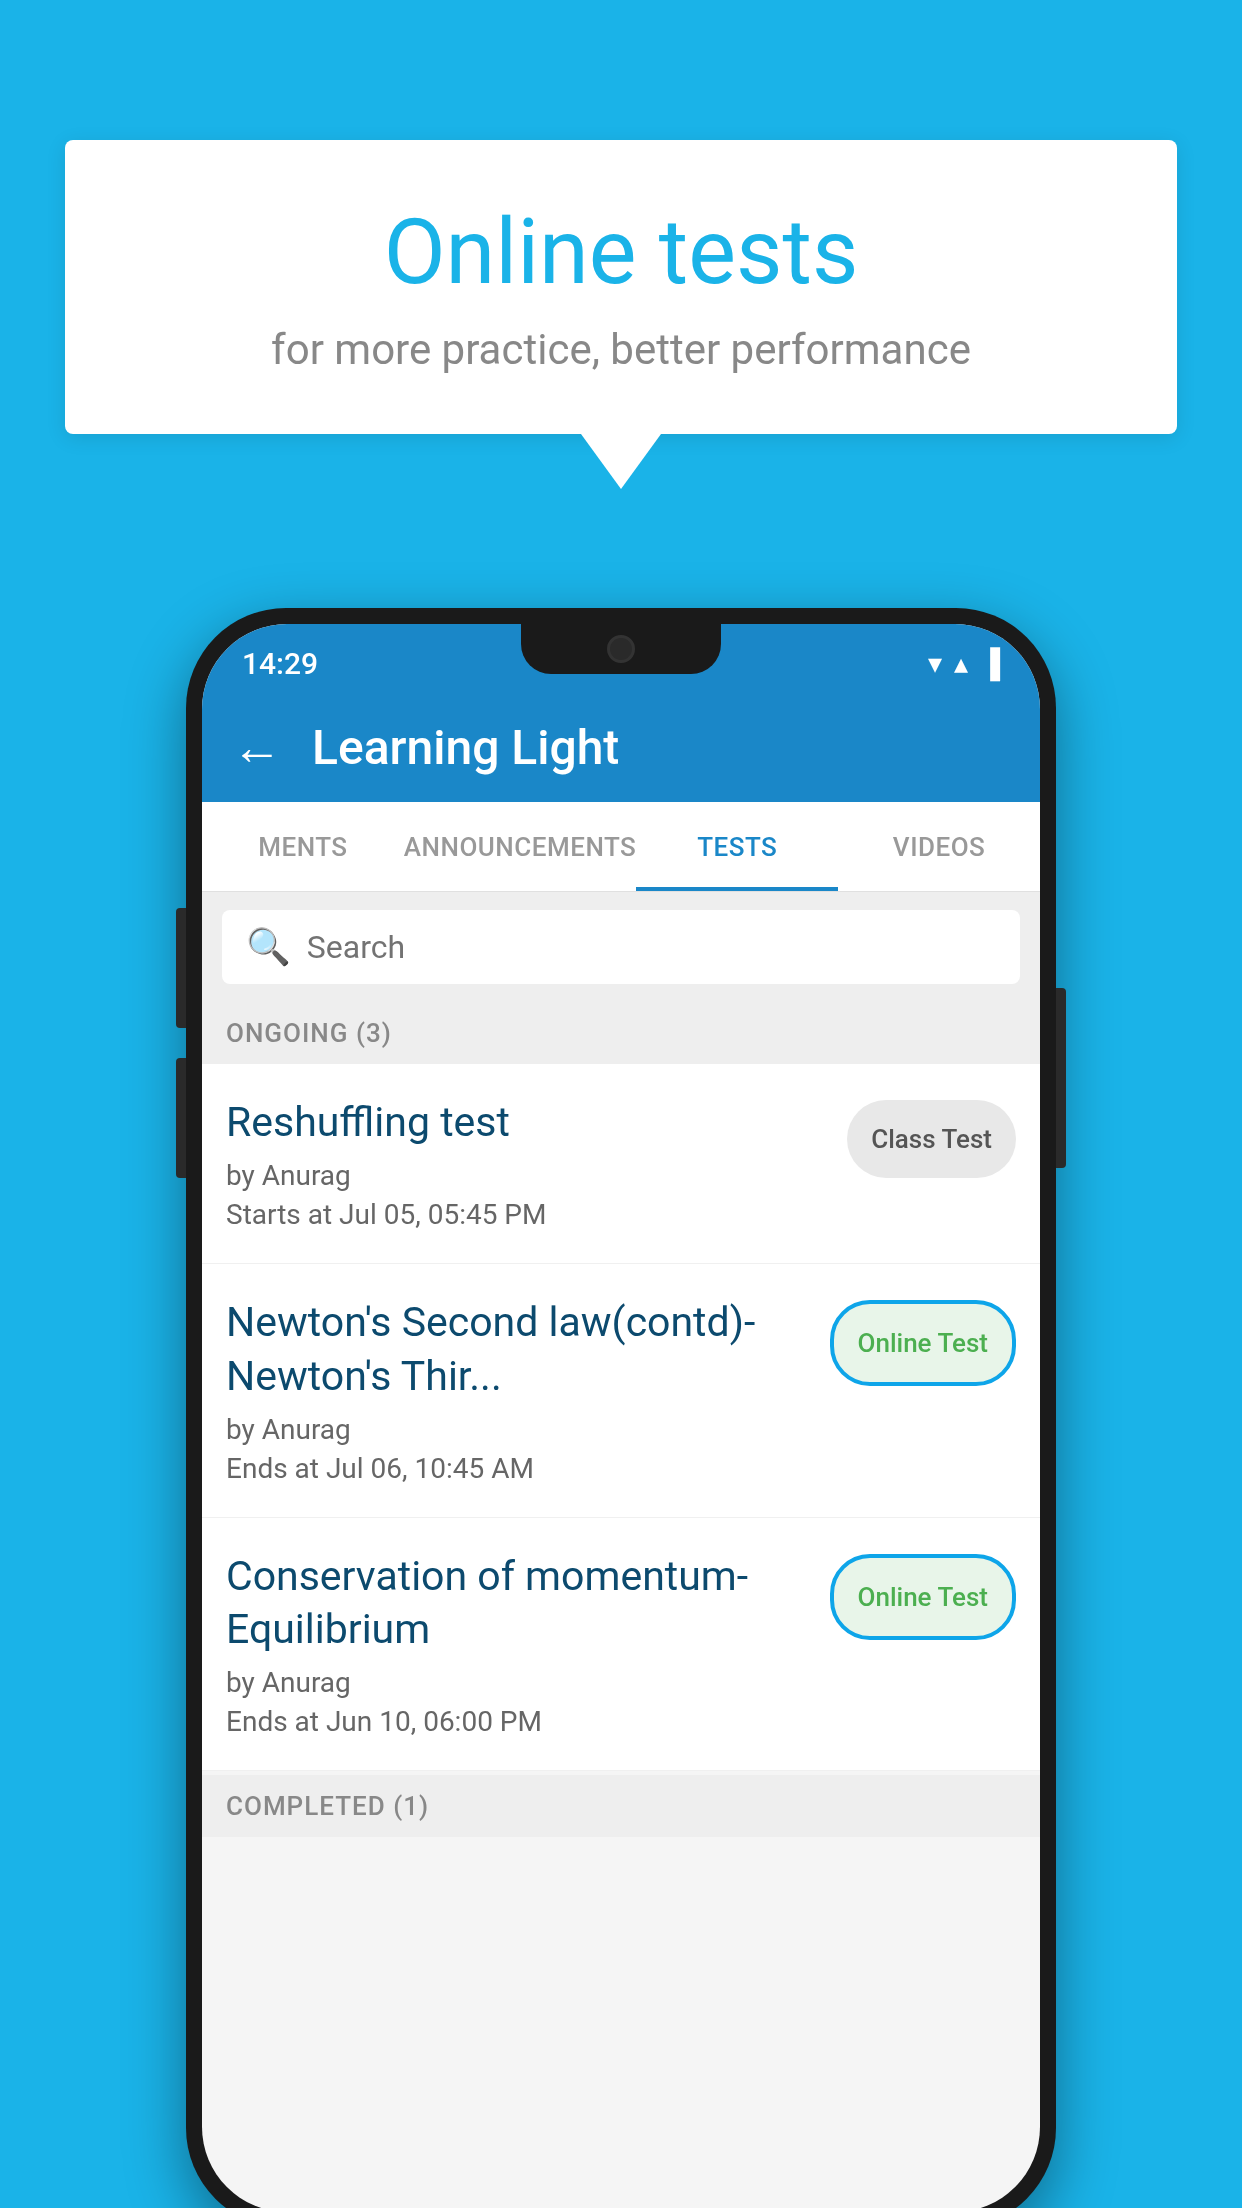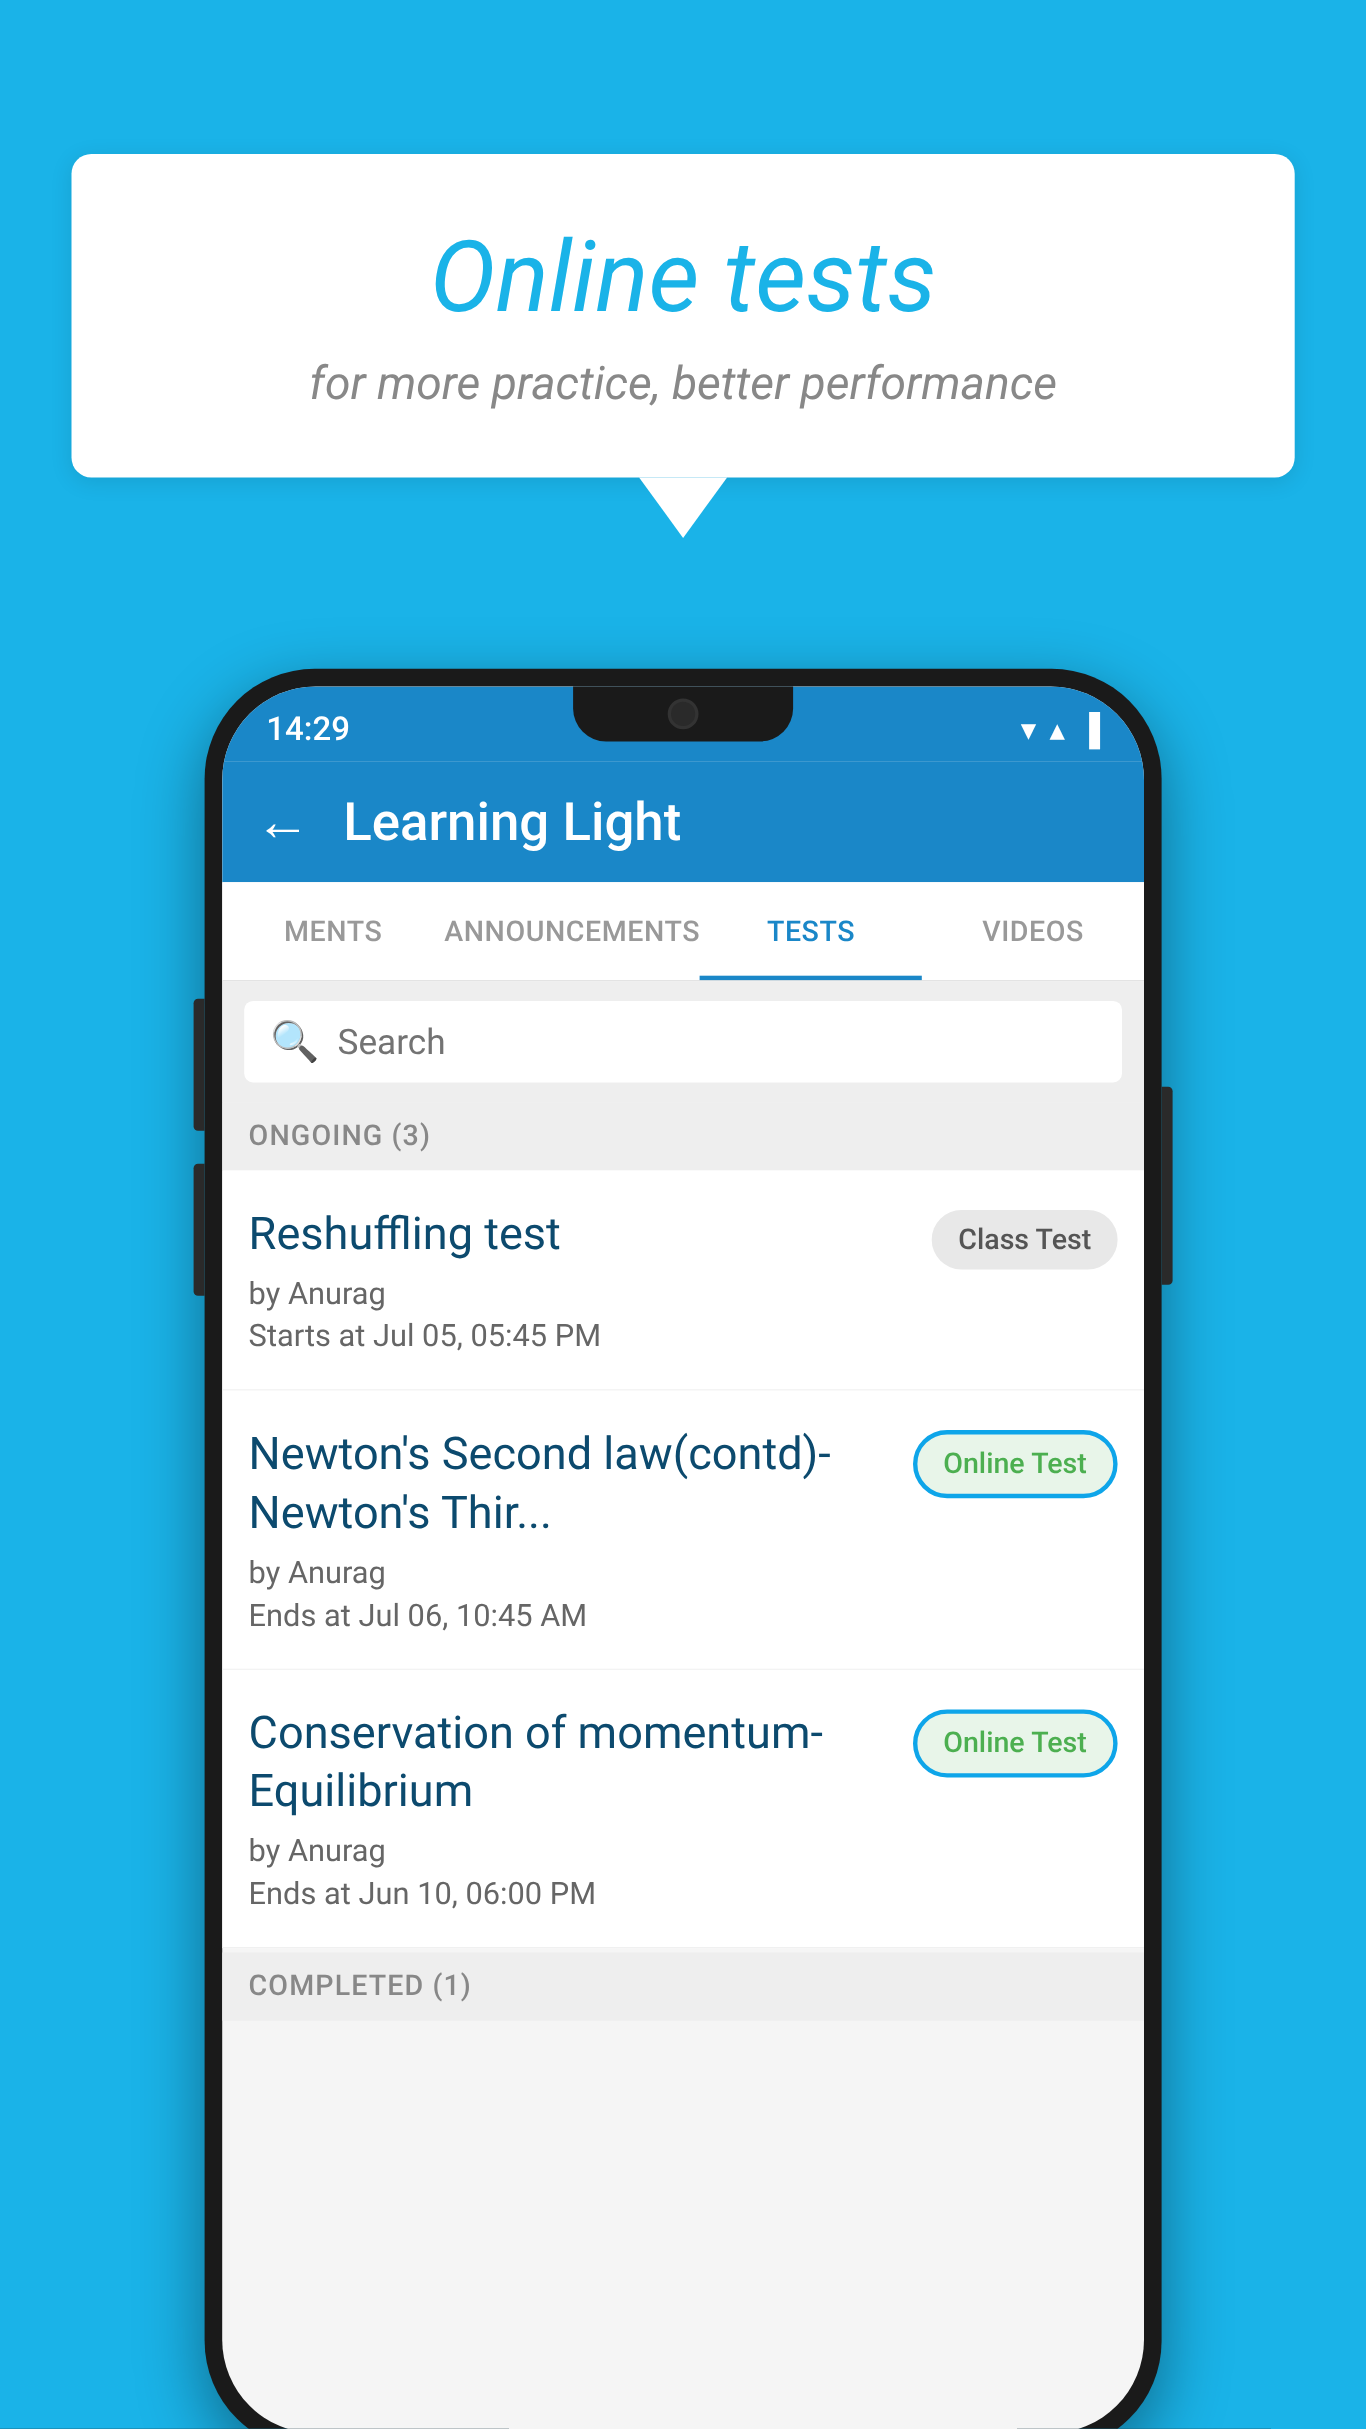--- a/index.html
+++ b/index.html
@@ -19,26 +19,25 @@
       top: 140px;
       left: 65px;
       right: 65px;
       display: flex;
       flex-direction: column;
       align-items: center;
     }
 
     .speech-bubble {
       background: white;
-      border-radius: 18px;
+      border-radius: 8px;
       padding: 60px 70px;
       text-align: center;
       width: 100%;
       box-shadow: 0 4px 20px rgba(0,0,0,0.1);
-      font-style: italic;
     }
 
     .bubble-title {
       font-size: 90px;
       color: #1ab3e8;
       font-weight: 400;
       margin-bottom: 20px;
     }
 
     .bubble-subtitle {
@@ -292,21 +291,21 @@
       color: #666;
       margin-bottom: 6px;
     }
 
     .test-date {
       font-size: 28px;
       color: #666;
     }
 
     .badge {
-      padding: 12px 24px;
+      padding: 24px 24px;
       border-radius: 40px;
       font-size: 26px;
       font-weight: 500;
       white-space: nowrap;
       flex-shrink: 0;
       margin-top: 4px;
     }
 
     .badge-class {
       background: #e8e8e8;

